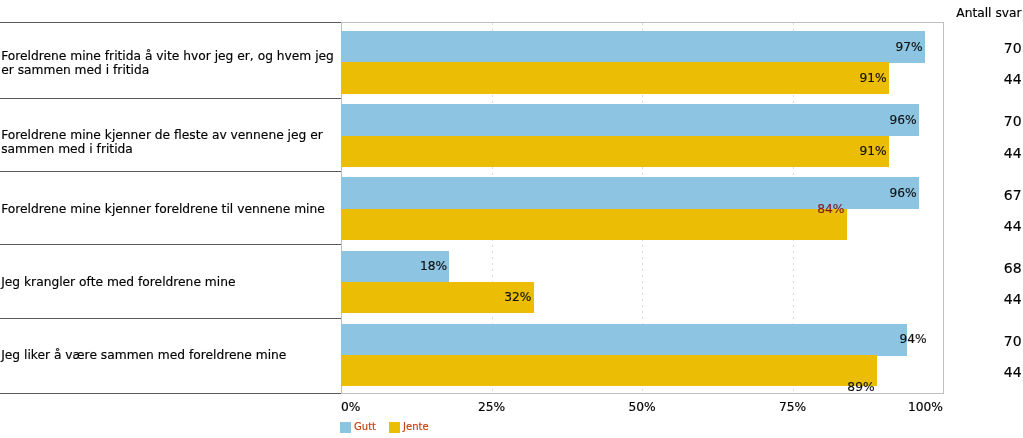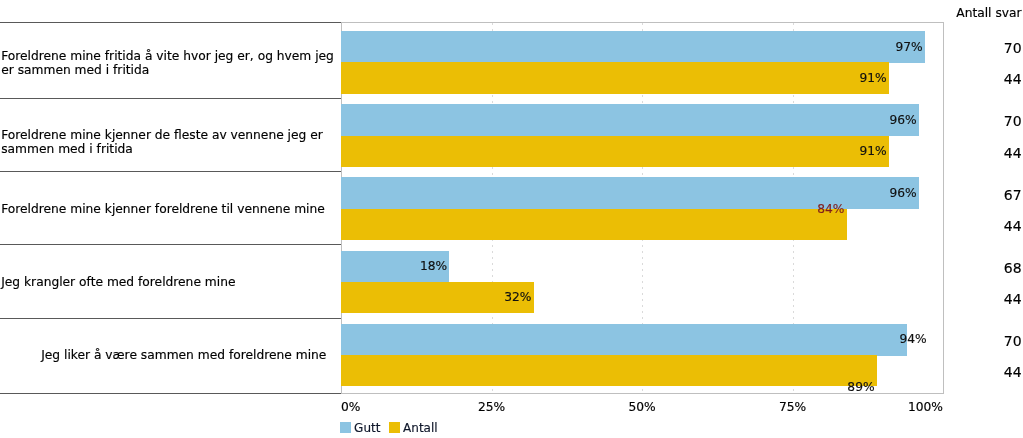--- a/index.html
+++ b/index.html
@@ -29,21 +29,21 @@
   
   .bar{position:absolute;}
   .bar-label{position:absolute;font-size:12.25px;color:#101010;
              white-space:nowrap;text-align:right;line-height:1;}
 
   
   .xtick{position:absolute;font-size:12.25px;color:#000;white-space:nowrap;}
 
   
   .legend-swatch{position:absolute;}
-  .legend-text{position:absolute;font-size:12px;color:#0f172a;white-space:nowrap;}
+  .legend-text{position:absolute;font-size:10px;color:#c2410c;white-space:nowrap;}
 
   
   .count-header{position:absolute;font-size:12.25px;color:#000;white-space:nowrap;text-align:right;}
   .count-val{position:absolute;font-size:14px;color:#000;white-space:nowrap;text-align:right;}
 </style>
 </head>
 <body>
 
 <div id="root">
   <div id="sep-layer">
@@ -61,21 +61,21 @@
       <div class="cat-cell" style="top: 104.2px; height: 62.6px; width: 337px; left: 1px;">
     <div class="cat-label" style="color: rgb(0, 0, 0); margin-top: 12px;">Foreldrene mine kjenner de fleste av vennene jeg er sammen med i fritida</div>
   </div>
       <div class="cat-cell" style="top: 177.4px; height: 62.6px; width: 337px; left: 1px;">
     <div class="cat-label" style="color: rgb(0, 0, 0);">Foreldrene mine kjenner foreldrene til vennene mine</div>
   </div>
       <div class="cat-cell" style="top: 250.6px; height: 62.6px; width: 337px; left: 1px;">
     <div class="cat-label" style="color: rgb(0, 0, 0); text-align: center;">Jeg krangler ofte med foreldrene mine</div>
   </div>
       <div class="cat-cell" style="top: 323.8px; height: 62.6px; width: 337px; left: 1px;">
-    <div class="cat-label" style="color: rgb(0, 0, 0); margin-left: 40px;">Jeg liker å være sammen med foreldrene mine</div>
+    <div class="cat-label" style="color: rgb(0, 0, 0);">Jeg liker å være sammen med foreldrene mine</div>
   </div>
     </div>
   <div id="grid-layer">
       <div class="gridline" style="left: 492px; top: 22.5px; height: 371px;"></div>
       <div class="gridline" style="left: 642px; top: 22.5px; height: 371px;"></div>
       <div class="gridline" style="left: 793px; top: 22.5px; height: 371px;"></div>
       <div class="gridline" style="left: 943px; top: 22.5px; height: 371px;"></div>
     </div>
   <div id="plot-layer">
       <div class="plot-border" style="left: 341px; top: 22px; width: 603px; height: 1px; background: rgb(191, 191, 191);"></div>
@@ -109,21 +109,21 @@
       <div class="xtick" style="top: 399.5px; left: 341px;">0%</div>
       <div class="xtick" style="top: 399.5px; left: 477.883px;">25%</div>
       <div class="xtick" style="top: 399.5px; left: 628.383px;">50%</div>
       <div class="xtick" style="top: 399.5px; left: 778.883px;">75%</div>
       <div class="xtick" style="top: 399.5px; left: 907.969px;">100%</div>
     </div>
   <div id="legend-layer">
       <div class="legend-swatch" style="background: rgb(140, 196, 226); width: 10.6px; height: 10.6px; top: 422px; left: 340px;"></div>
       <div class="legend-text" style="top: 421px; left: 354.1px;">Gutt</div>
       <div class="legend-swatch" style="background: rgb(235, 190, 5); width: 10.6px; height: 10.6px; top: 422px; left: 388.975px;"></div>
-      <div class="legend-text" style="top: 421px; left: 403.075px;">Antall</div>
+      <div class="legend-text" style="top: 421px; left: 403.075px;">Jente</div>
     </div>
   <div id="counts-layer">
       <div class="count-header" style="right: 1.4px; top: 6px;">Antall svar</div>
       <div class="count-val" style="right: 1.4px; top: 40.15px;">70</div>
       <div class="count-val" style="right: 1.4px; top: 71.45px;">44</div>
       <div class="count-val" style="right: 1.4px; top: 113.35px;">70</div>
       <div class="count-val" style="right: 1.4px; top: 144.65px;">44</div>
       <div class="count-val" style="right: 1.4px; top: 186.55px;">67</div>
       <div class="count-val" style="right: 1.4px; top: 217.85px;">44</div>
       <div class="count-val" style="right: 1.4px; top: 259.75px;">68</div>

